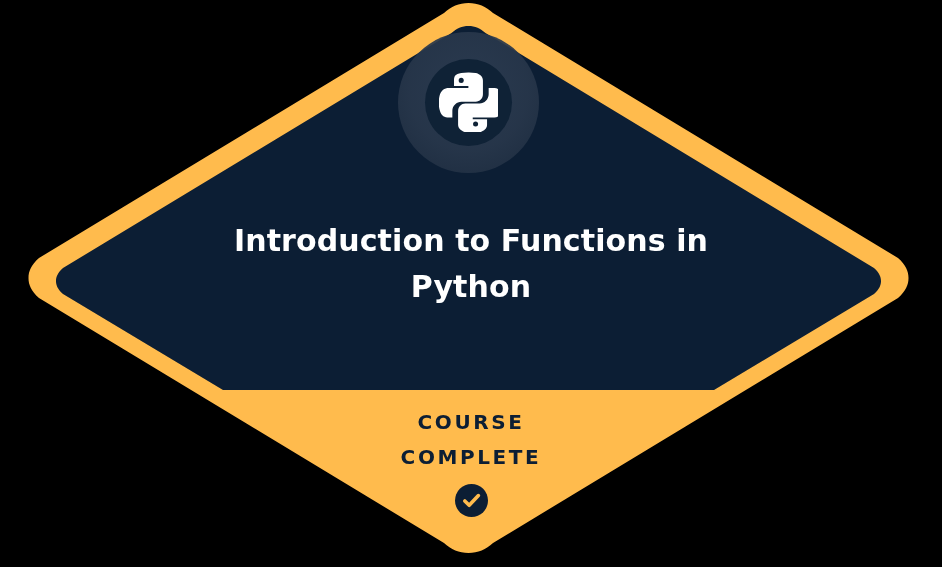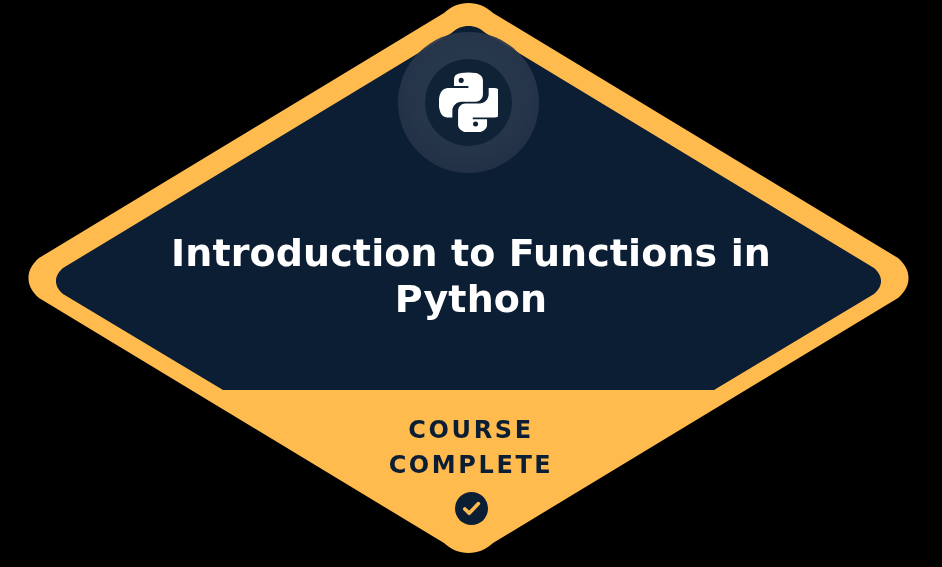--- a/index.html
+++ b/index.html
@@ -65,42 +65,42 @@
 
   
   .title-block {
     position: absolute;
     left: 131px;
     top: 218px;
     width: 680px;
     text-align: center;
   }
   .course-title {
-    margin: 12px;
+    margin: 0;
     color: #ffffff;
-    font-size: 38px;
+    font-size: 30px;
     line-height: 46px;
     font-weight: 600;
     letter-spacing: 0.1px;
     font-family: "DejaVu Sans", sans-serif;
     white-space: pre-line;
   }
 
   
   .footer-block {
     position: absolute;
     left: 231px;
     top: 405px;
     width: 480px;
     text-align: center;
   }
   .complete-label {
-    margin: 8px;
+    margin: 0;
     color: #0c1e34;
-    font-size: 24px;
+    font-size: 20px;
     line-height: 35px;
     font-weight: bold;
     letter-spacing: 2.6px;
     font-family: "DejaVu Sans", sans-serif;
     white-space: pre-line;
   }
   .check-wrap {
     margin: 9px auto 0 auto;
     width: 33px;
     height: 33px;

